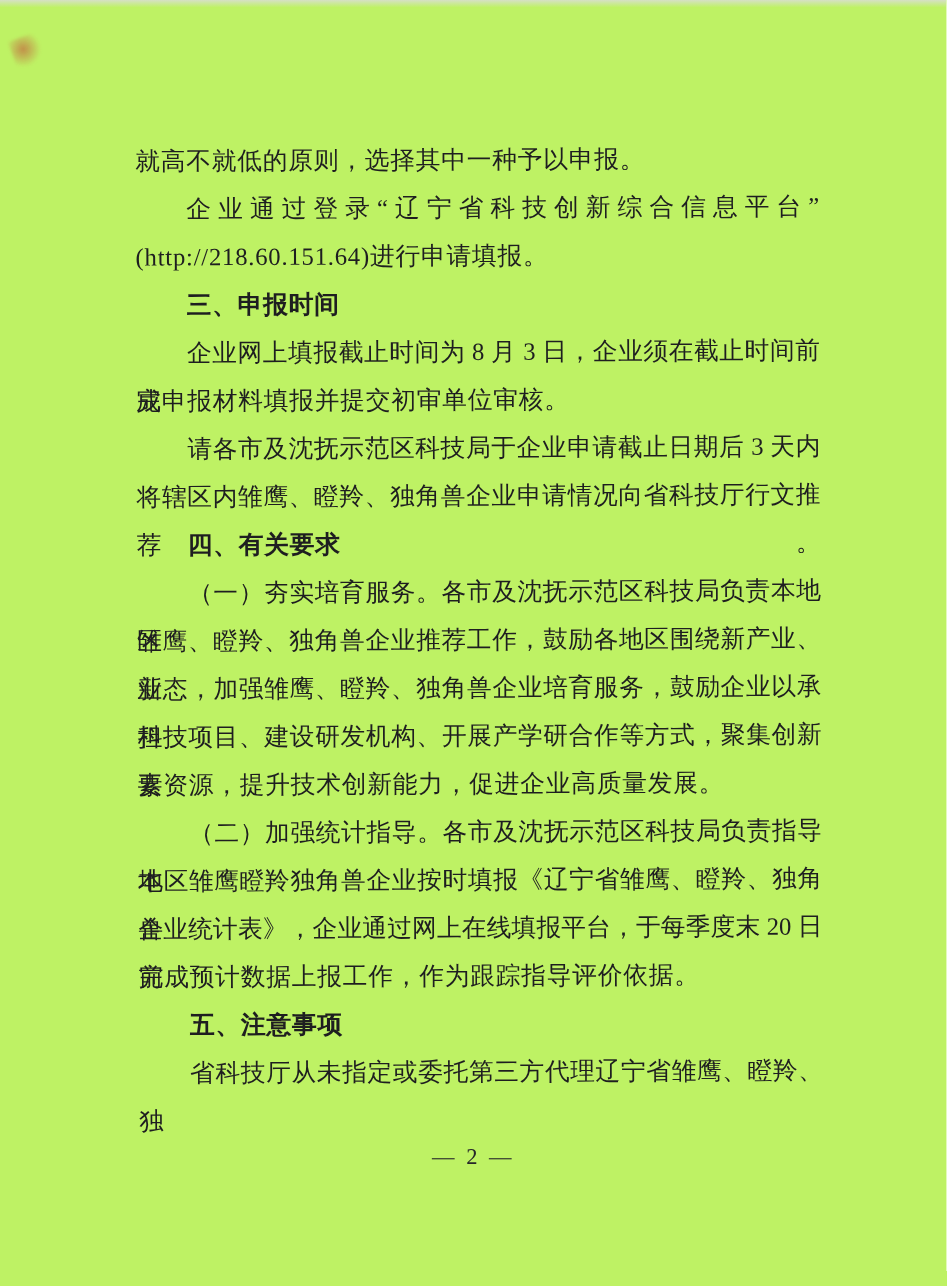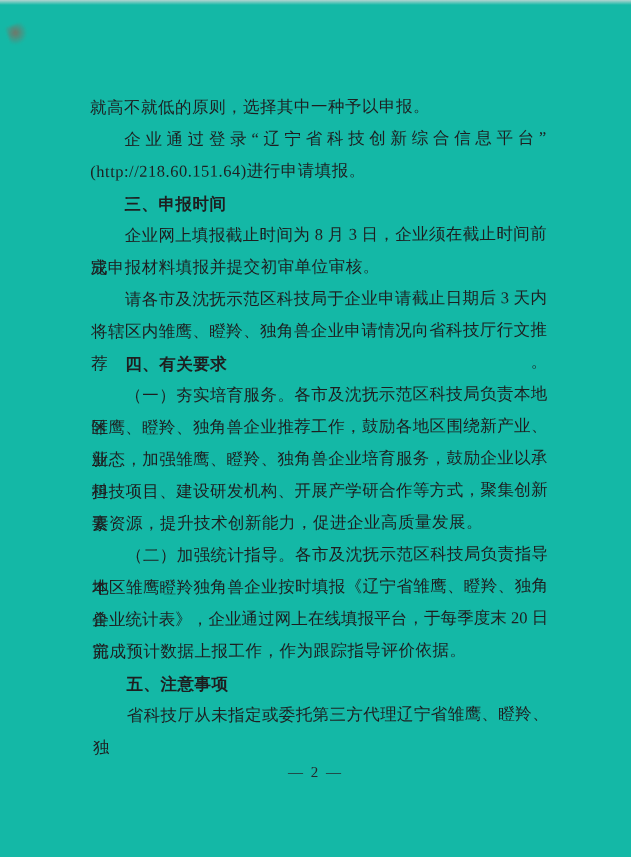--- a/index.html
+++ b/index.html
@@ -4,21 +4,21 @@
 <style>
   html, body {
     margin: 0;
     padding: 0;
     background: #ffffff;
   }
   .page {
     position: relative;
     width: 631px;
     height: 857px;
-    background: #14b8a6;
+    background: #bef264;
     overflow: hidden;
     font-family: "Liberation Serif", "DejaVu Serif", serif;
     color: #1e1e20;
   }
   
   .scan-edge-top {
     position: absolute;
     left: 0; top: 0;
     width: 100%; height: 5px;
     background: linear-gradient(#dcdcdc, rgba(251,250,250,0));

